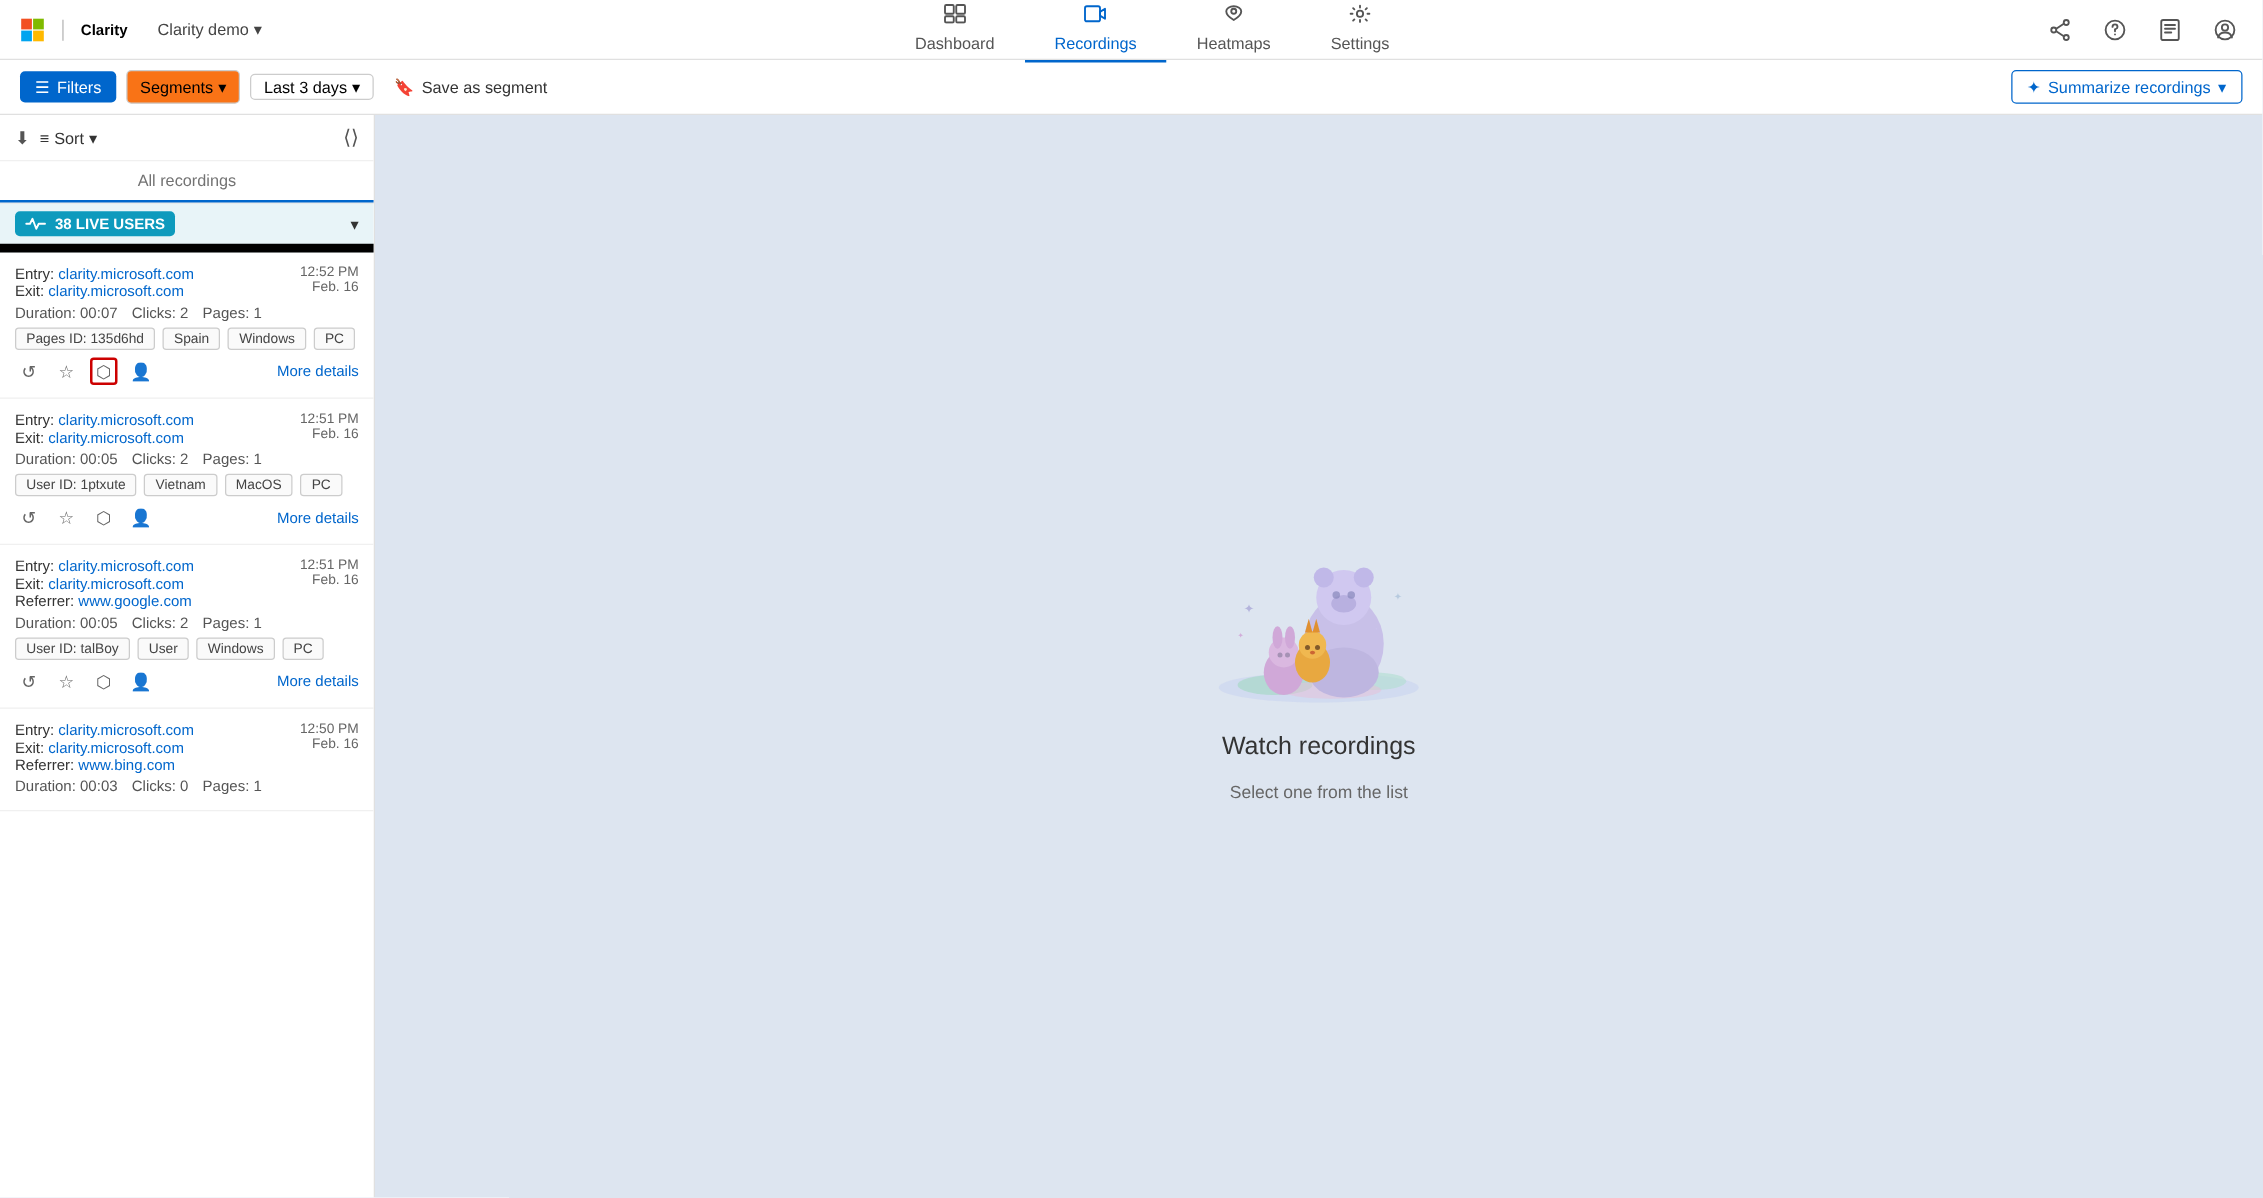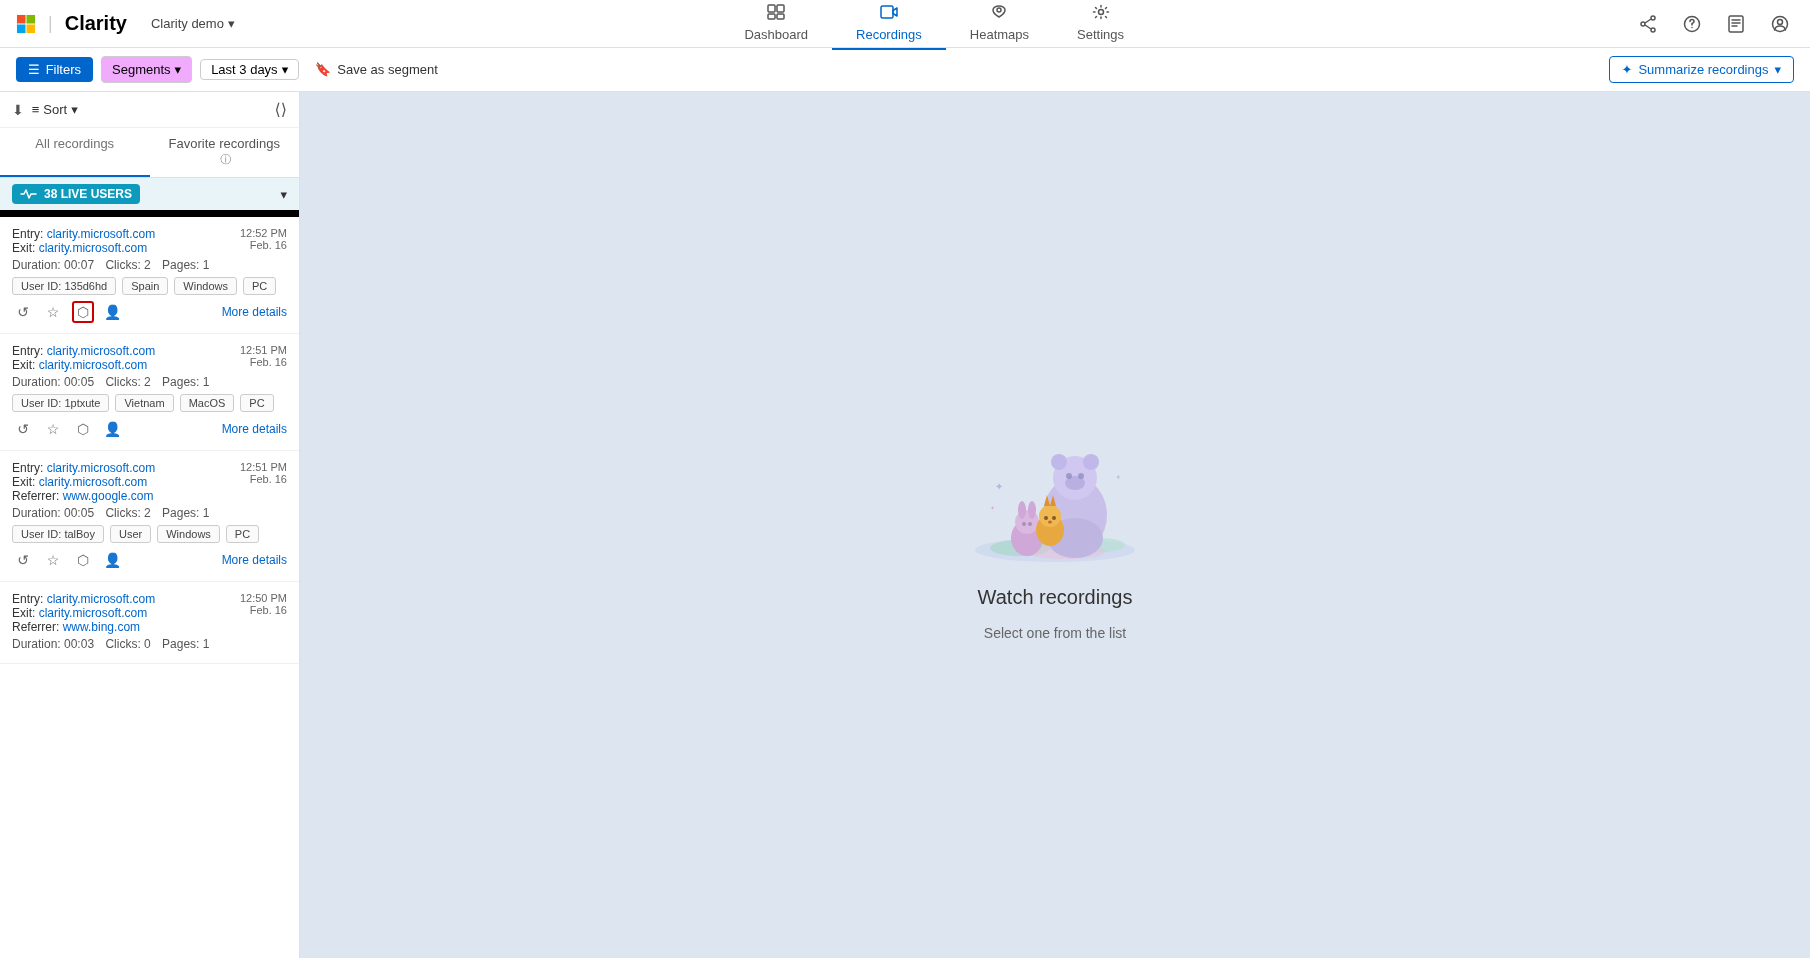--- a/index.html
+++ b/index.html
@@ -23,21 +23,21 @@
     .ms-logo {
       width: 20px;
       height: 20px;
     }
     .brand-sep {
       color: #ccc;
       font-size: 18px;
       margin: 0 4px;
     }
     .brand-name {
-      font-size: 20px;
+      font-size: 12px;
       font-weight: 600;
       color: #000;
     }
     .demo-selector {
       display: flex;
       align-items: flex-end;
       gap: 4px;
       font-size: 13px;
       color: #444;
       cursor: pointer;
@@ -104,21 +104,21 @@
       border-radius: 4px;
       padding: 5px 12px;
       font-size: 13px;
       cursor: pointer;
     }
     .segment-btn {
       display: flex;
       align-items: center;
       gap: 4px;
       border: 1px solid #ccc;
-      background: #f0abfc;
+      background: #f97316;
       border-radius: 4px;
       padding: 5px 10px;
       font-size: 13px;
       cursor: pointer;
     }
     .date-btn {
       display: flex;
       align-items: center;
       gap: 4px;
       border: 1px solid #ccc;
@@ -483,24 +483,20 @@
         <span>Sort</span>
         <span>▾</span>
       </div>
       <span class="collapse-btn">⟨⟩</span>
     </div>
 
     <div class="list-tabs">
       <div class="list-tab active">
         <span>All recordings</span>
       </div>
-      <div class="list-tab">
-        <span>Favorite recordings</span>
-        <span class="info-icon">ⓘ</span>
-      </div>
     </div>
 
     <div class="live-banner">
       <div class="live-badge">
         <div class="pulse-icon">
           <svg width="18" height="12" viewBox="0 0 18 12" fill="none">
             <path d="M1 6H4L6 2L9 10L11 6H14L16 6" stroke="white" stroke-width="1.5" stroke-linecap="round" stroke-linejoin="round"></path>
           </svg>
         </div>
         <span>38 LIVE USERS</span>
@@ -524,21 +520,21 @@
             <div>12:52 PM</div>
             <div>Feb. 16</div>
           </div>
         </div>
         <div class="rec-meta">
           <span>Duration: 00:07</span>
           <span>Clicks: 2</span>
           <span>Pages: 1</span>
         </div>
         <div class="rec-tags">
-          <span class="rec-tag">User ID: 135d6hd</span>
+          <span class="rec-tag">Pages ID: 135d6hd</span>
           <span class="rec-tag">Spain</span>
           <span class="rec-tag">Windows</span>
           <span class="rec-tag">PC</span>
         </div>
         <div class="rec-actions">
           <span class="rec-action-icon">↺</span>
           <span class="rec-action-icon">☆</span>
           <span class="rec-action-icon active-share">⬡</span>
           <span class="rec-action-icon">👤</span>
           <span class="more-details-link">More details</span>

